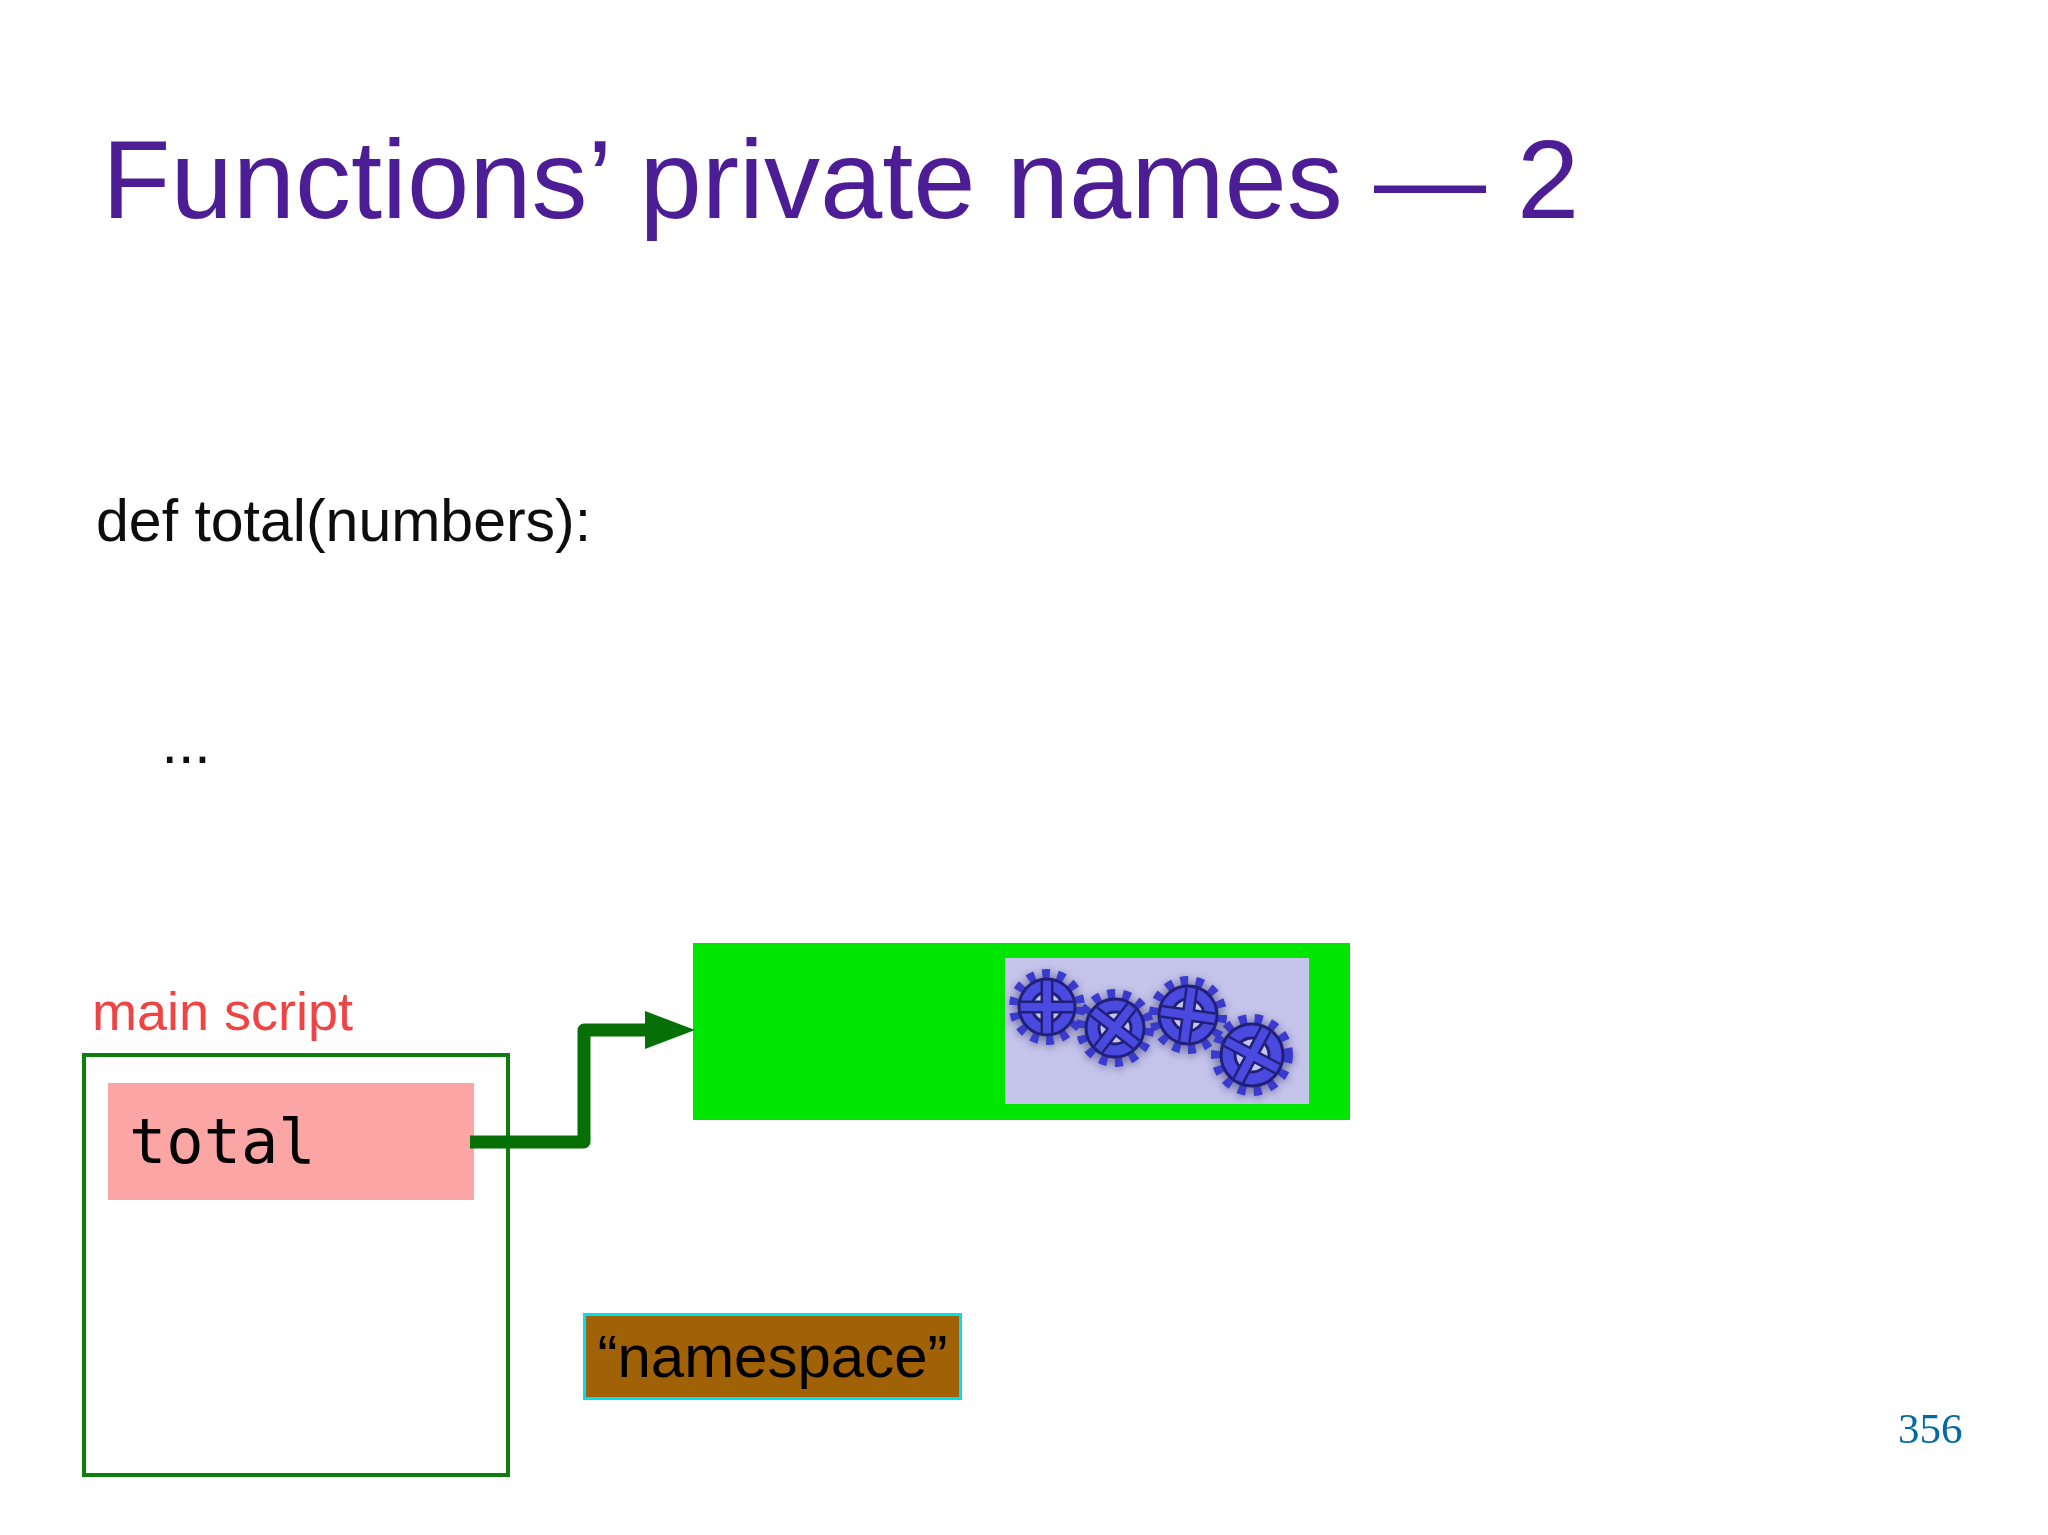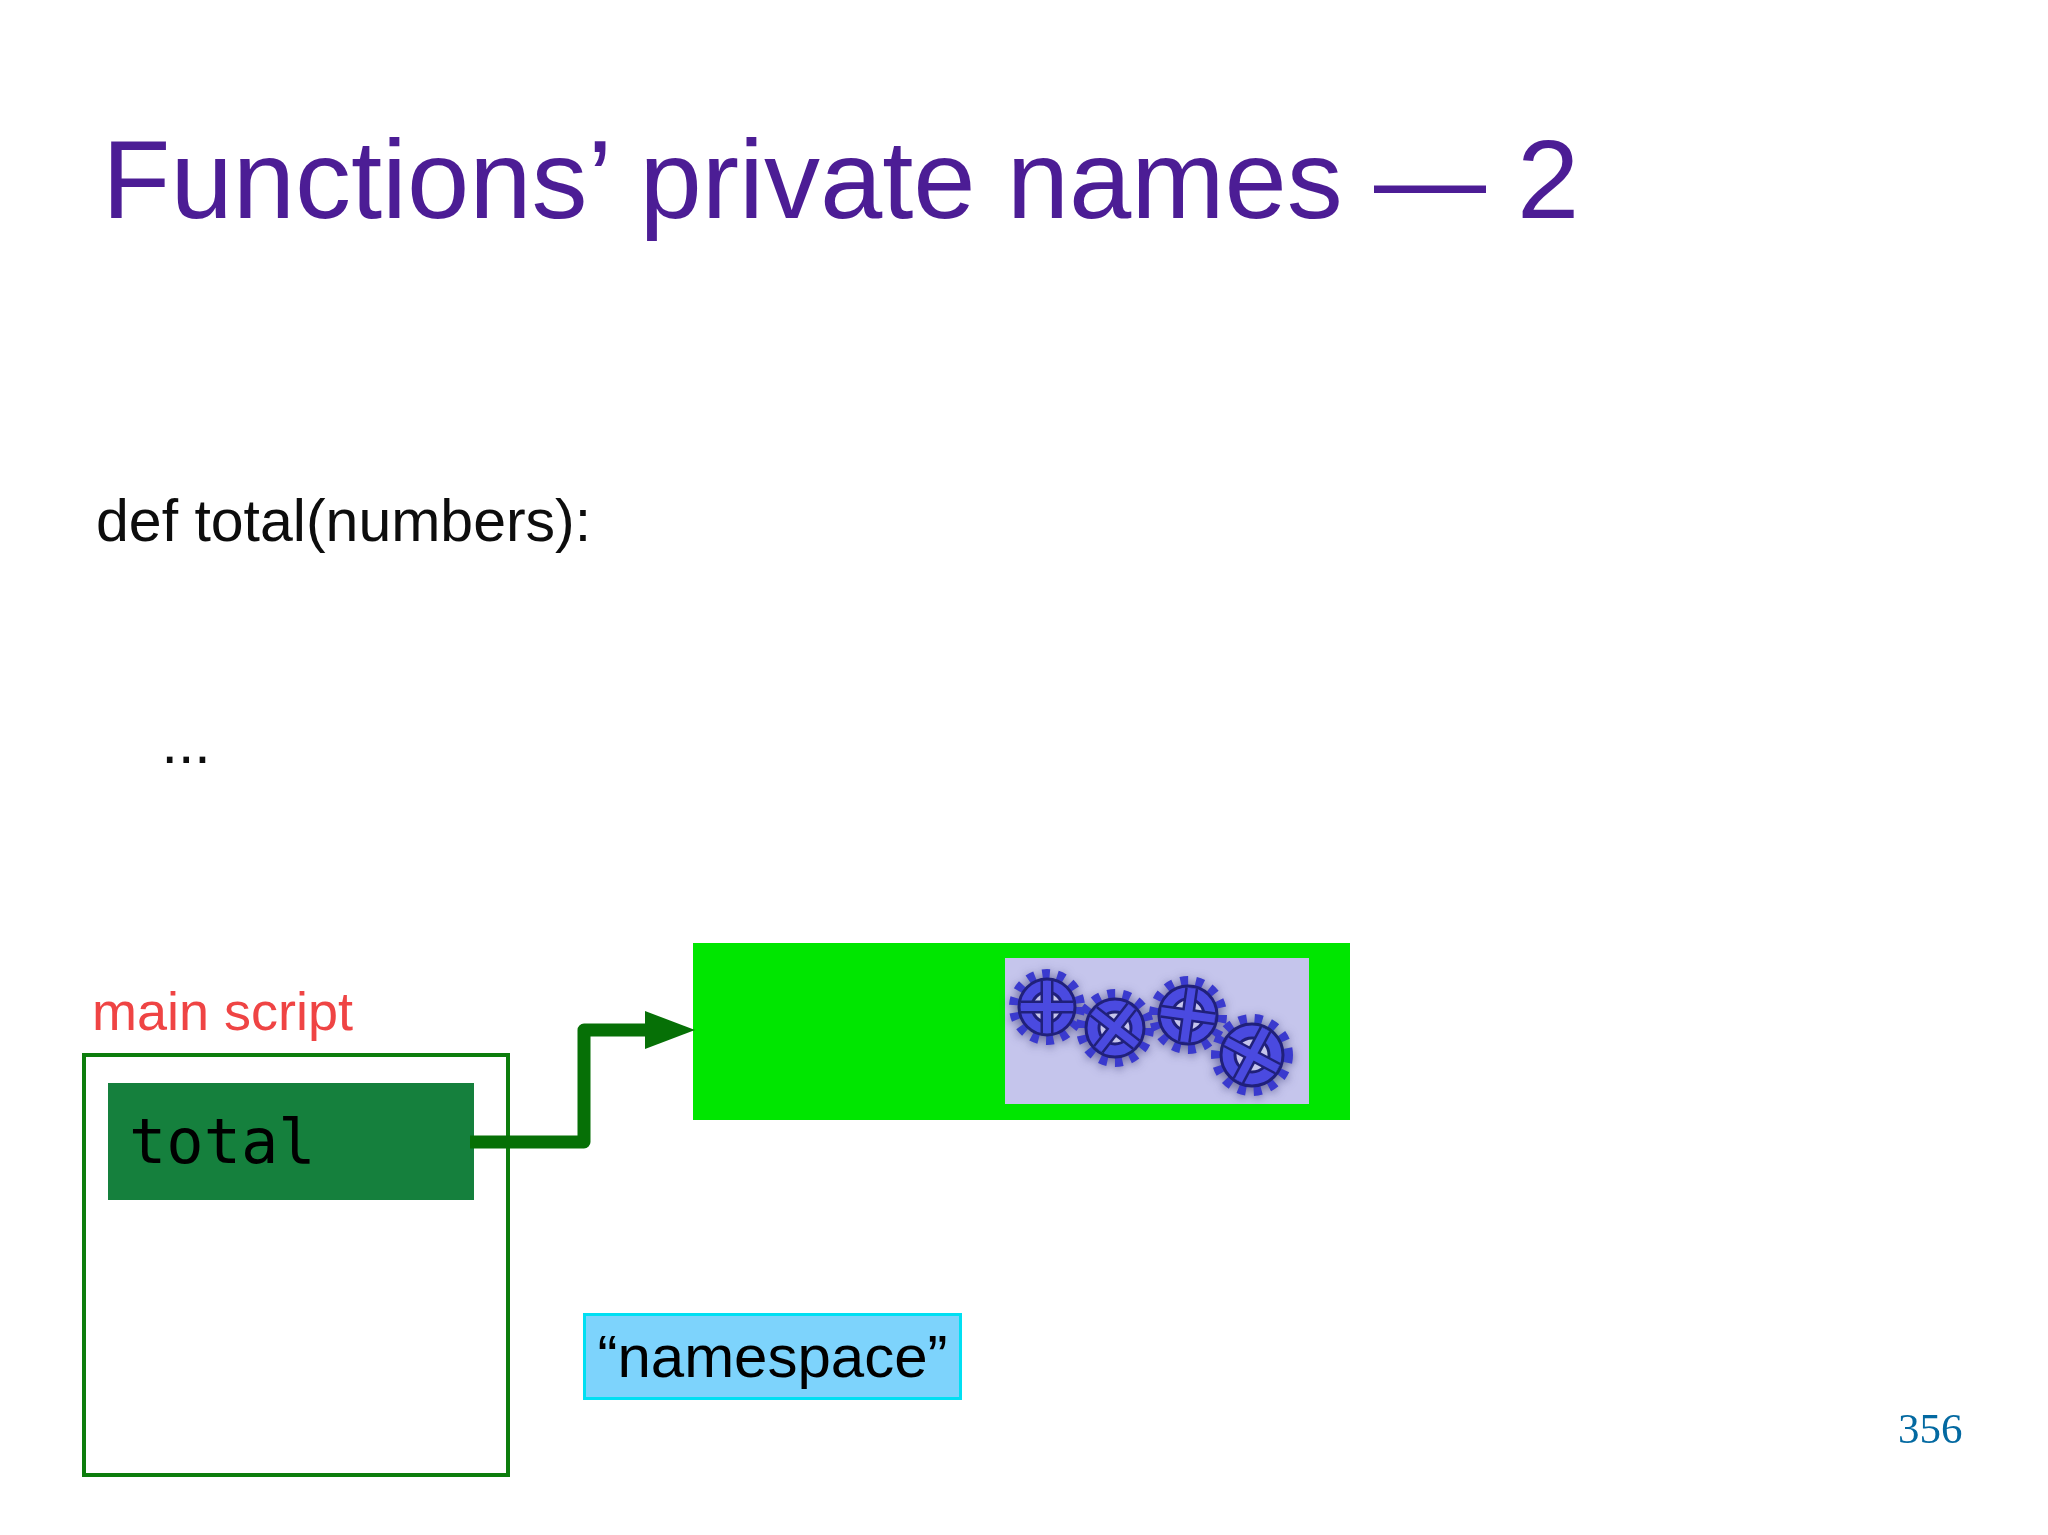--- a/index.html
+++ b/index.html
@@ -40,21 +40,21 @@
     left:82px;top:1053px;
     width:428px;height:424px;
     border:4px solid #0d7d0d;
     box-sizing:border-box;
     background:#ffffff;
   }
   .total-box{
     position:absolute;
     left:108px;top:1083px;
     width:366px;height:117px;
-    background:#15803d;
+    background:#fca5a5;
     display:flex;align-items:center;
     padding-left:21px;
     box-sizing:border-box;
   }
   .total-box .label{
     font-family:"DejaVu Sans Mono",monospace;
     font-size:62px;color:#000;
   }
   .function-box{
     position:absolute;
@@ -80,21 +80,21 @@
     filter:drop-shadow(0px 2px 5px rgba(30,30,95,0.55));
   }
   .arrow-layer{
     position:absolute;left:0;top:0;width:2048px;height:1535px;
     pointer-events:none;
   }
   .namespace-box{
     position:absolute;
     left:583px;top:1313px;
     width:379px;height:87px;
-    background:#7dd3fc;
+    background:#a16207;
     border:3px solid #00dff2;
     box-sizing:border-box;
     display:flex;align-items:center;justify-content:center;
   }
   .namespace-box .label{
     font-size:60px;color:#000;white-space:nowrap;
   }
   .page-number{
     position:absolute;
     left:1898px;top:1404px;

